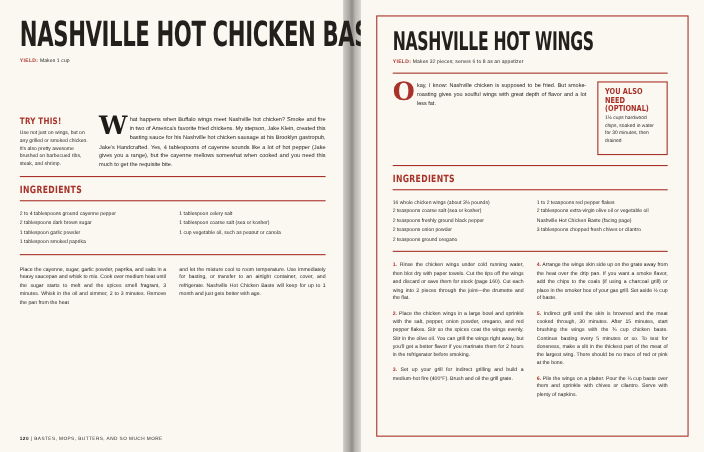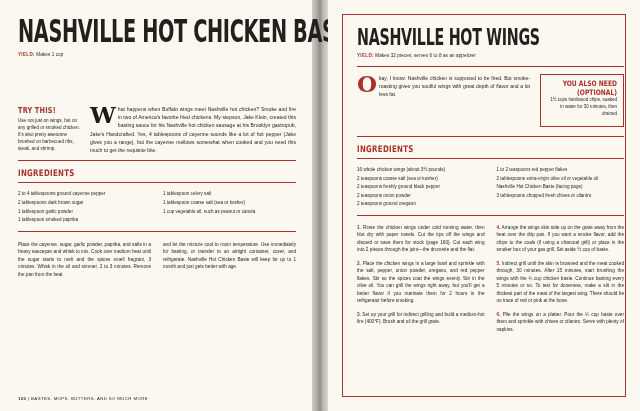--- a/index.html
+++ b/index.html
@@ -38,21 +38,21 @@
   .page-right {
     width: 312px;
     height: 411px;
     padding: 14px 14px 14px 14px;
   }
   .right-inner {
     border: 1.2px solid #a8322a;
     box-sizing: border-box;
     width: 100%;
     height: 100%;
-    padding: 12px 1px 10px 14px;
+    padding: 12px 18px 10px 14px;
     position: relative;
   }
 
   
   .title-left {
     font-family: "DejaVu Sans", sans-serif;
     font-weight: bold;
     font-size: 21px;
     letter-spacing: -0.4px;
     line-height: 0.95;
@@ -204,26 +204,25 @@
   }
   .right-intro {
     flex: 1;
     font-size: 5px;
     line-height: 1.6;
     color: #211d1b;
     text-align: justify;
     margin: 0;
   }
   .optional-box {
-    width: 84px;
+    width: 64px;
     flex: none;
     border: 0.8px solid #a8322a;
     box-sizing: border-box;
     padding: 5px 6px;
-    text-align: right;
   }
   .optional-head {
     font-family: "DejaVu Sans", sans-serif;
     font-weight: bold;
     font-size: 6px;
     color: #a8322a;
     line-height: 1.12;
     text-transform: uppercase;
     margin: 0 0 4px 0;
     transform: scaleY(1.25);

